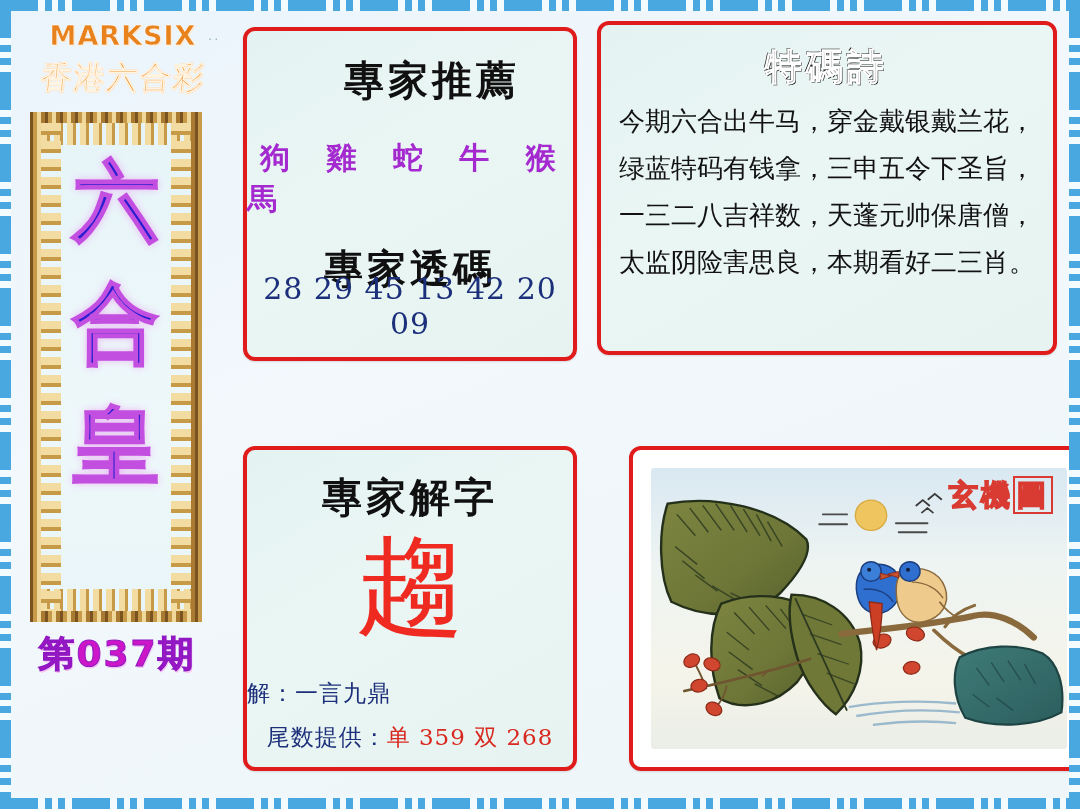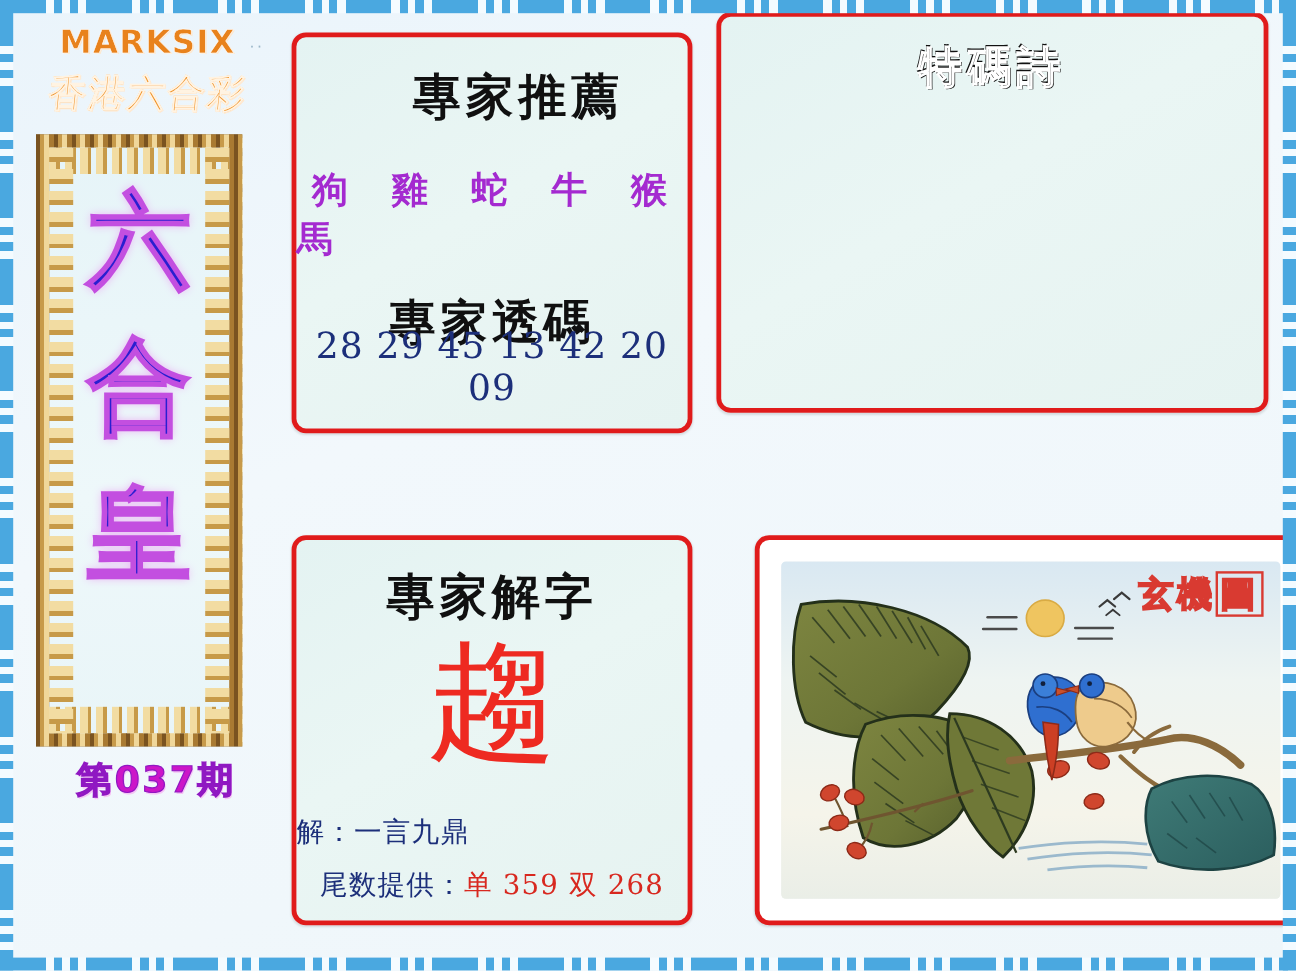--- a/index.html
+++ b/index.html
@@ -140,43 +140,43 @@
     font-family: "DejaVu Sans", sans-serif;
     font-weight: bold;
     font-size: 86px;
     line-height: 122px;
     color: #2a1fd0;
     -webkit-text-stroke: 2px #c34fe0;
     text-shadow: 0 0 8px #e8a8f2, 0 0 3px #ffffff;
   }
   #issue {
     position: absolute;
-    left: 25px; top: 630px;
+    left: 12px; top: 630px;
     width: 210px;
     text-align: center;
     font-family: "DejaVu Sans", sans-serif;
     font-weight: bold;
-    font-size: 30px;
+    font-size: 36px;
     color: #cc16c8;
     -webkit-text-stroke: 1px #8f18c2;
     text-shadow: 1px 2px 0 #f5c6f5;
     letter-spacing: 2px;
   }
 
   
   .panel {
     position: absolute;
     border: 4px solid #e01b1b;
     border-radius: 12px;
     background: linear-gradient(150deg, #e4f3f2 0%, #eaf6f4 45%, #e6f3f1 100%);
     box-sizing: border-box;
     box-shadow: 0 1px 2px rgba(0,0,0,0.12);
   }
   #panel-recommend { left: 243px; top: 27px;  width: 334px; height: 334px; }
-  #panel-poem      { left: 597px; top: 10px;  width: 460px; height: 334px; }
+  #panel-poem      { left: 597px; top: 21px;  width: 460px; height: 334px; }
   #panel-decode    { left: 243px; top: 446px; width: 334px; height: 325px; }
   #panel-picture   { left: 629px; top: 446px; width: 460px; height: 325px;
                      background: #ffffff; padding: 18px; }
 
   .panel-title {
     text-align: center;
     font-family: "DejaVu Sans", sans-serif;
     font-weight: bold;
     color: #101010;
     letter-spacing: 4px;
@@ -312,20 +312,26 @@
 
   <div class="panel" id="panel-recommend">
     <div class="panel-title" id="rec-title">專家推薦</div>
     <div id="zodiac-row">狗 雞 蛇 牛 猴 馬</div>
     <div class="panel-title" id="rec-subtitle">專家透碼</div>
     <div id="numbers-row">28 29 45 13 42 20 09</div>
   </div>
 
   <div class="panel" id="panel-poem">
     <div id="poem-title">特碼詩</div>
+    <div id="poem-body">
+      <div class="poem-line">今期六合出牛马，穿金戴银戴兰花，</div>
+      <div class="poem-line">绿蓝特码有钱拿，三申五令下圣旨，</div>
+      <div class="poem-line">一三二八吉祥数，天蓬元帅保唐僧，</div>
+      <div class="poem-line">太监阴险害思良，本期看好二三肖。</div>
+    </div>
   </div>
 
   <div class="panel" id="panel-decode">
     <div class="panel-title" id="dec-title">專家解字</div>
     <div id="dec-char">趨</div>
     <div id="dec-explain">解：一言九鼎</div>
     <div id="dec-tail">
       <span>尾数提供：</span><span class="tail-val">单 359 双 268</span>
     </div>
   </div>

